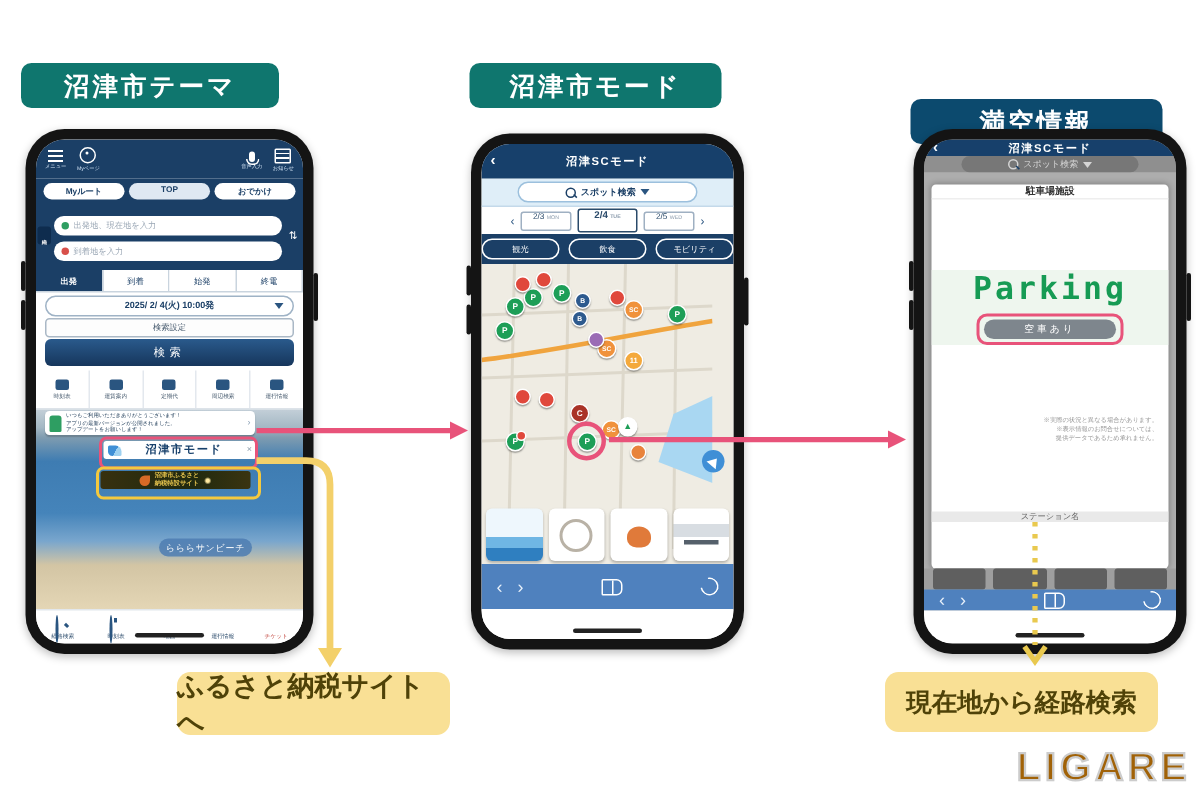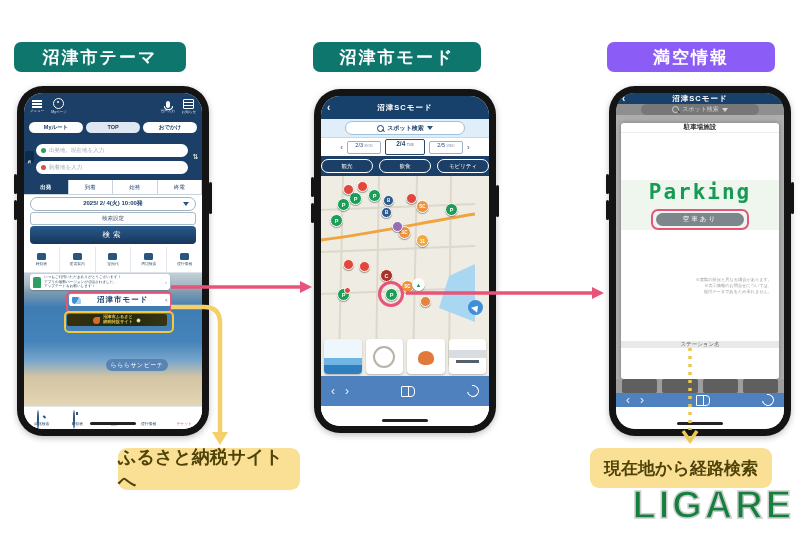--- a/index.html
+++ b/index.html
@@ -3,21 +3,21 @@
 <meta charset="utf-8">
 <style>
   html,body{margin:0;padding:0;background:#fff;}
   .canvas{position:relative;width:800px;height:533px;background:#ffffff;overflow:hidden;
           font-family:"Liberation Sans",sans-serif;-webkit-font-smoothing:antialiased;}
 
   
   .sec-label{position:absolute;height:30px;border-radius:7px;color:#fff;font-weight:bold;
              font-size:17px;display:flex;align-items:center;justify-content:center;letter-spacing:2px;z-index:6;}
   .sec-navy{background:#0f766e;}
-  .sec-pink{background:#8b5cf6;}
+  .sec-pink{background:#0c4a6e;margin-top:24px;}
 
   
   .phone{position:absolute;background:#141414;border-radius:26px;padding:7px;z-index:10;
          box-shadow:0 2px 6px rgba(0,0,0,.25);}
   .screen{position:relative;width:100%;height:100%;background:#fff;border-radius:19px;overflow:hidden;
           display:flex;flex-direction:column;}
   .side{position:absolute;background:#141414;width:3px;border-radius:2px;}
   .sl1{left:-3px;top:88px;height:20px}.sl2{left:-3px;top:114px;height:20px}.sr1{right:-3px;top:96px;height:32px}
   .home-line{position:absolute;bottom:4px;left:50%;transform:translateX(-50%);width:46px;height:3px;border-radius:2px;background:#222;}
 
@@ -164,22 +164,22 @@
   .go-wrap{border:2.5px solid #f4c93e;border-radius:5px;padding:2px 3px;background:#f9e095;}
   .go-btn{width:62px;height:13px;background:#e23b30;border-radius:3px;color:#fff;font-size:6px;font-weight:bold;
           display:flex;align-items:center;justify-content:center;letter-spacing:1px;}
   .dim-row{height:20px;background:#9e9e9e;display:flex;gap:5px;align-items:center;padding:0 6px;}
   .ghost{flex:1;height:14px;background:#5f5f5f;border-radius:2px;}
 
   
   .overlay{position:absolute;left:0;top:0;width:800px;height:533px;z-index:60;pointer-events:none;}
   .callout{position:absolute;background:#f9e095;border-radius:9px;display:flex;align-items:center;justify-content:center;
            color:#4f4208;font-weight:bold;z-index:5;}
-  .watermark{position:absolute;right:6px;bottom:6px;font-size:38px;font-weight:bold;letter-spacing:3px;
-             color:#15803d;-webkit-text-stroke:1.5px #cccccc;z-index:2;}
+  .watermark{position:absolute;right:6px;bottom:6px;font-size:26px;font-weight:bold;letter-spacing:3px;
+             color:#a16207;-webkit-text-stroke:1.5px #cccccc;z-index:2;}
 </style>
 </head>
 <body>
 
 <div class="canvas">
 
   <div class="sec-label sec-navy" style="left:14px;top:42px;width:172px;">沼津市テーマ</div>
   <div class="sec-label sec-navy" style="left:313px;top:42px;width:168px;">沼津市モード</div>
   <div class="sec-label sec-pink" style="left:607px;top:42px;width:168px;">満空情報</div>
 

